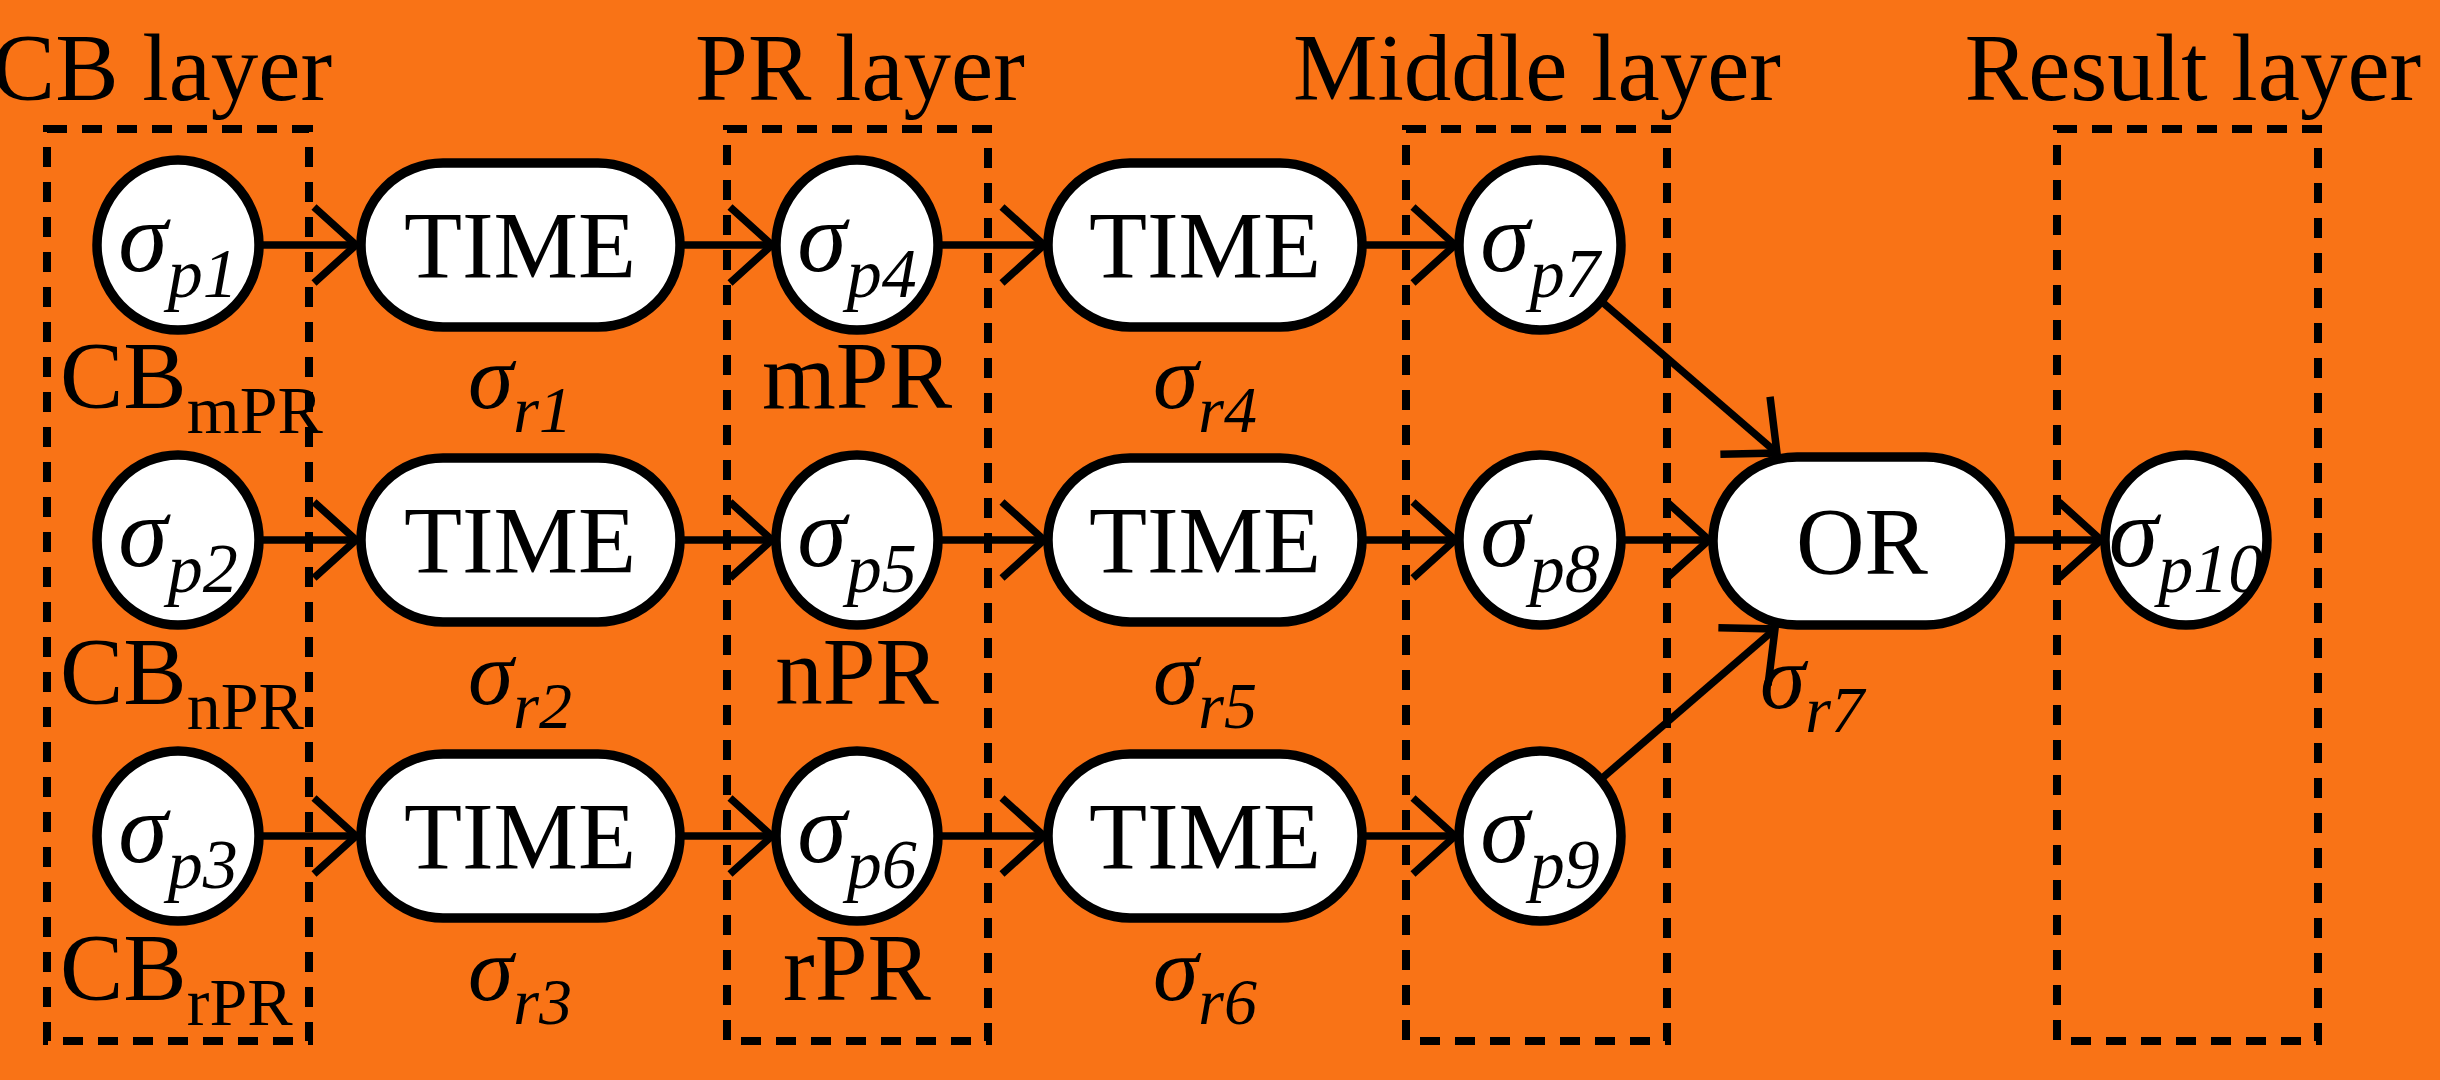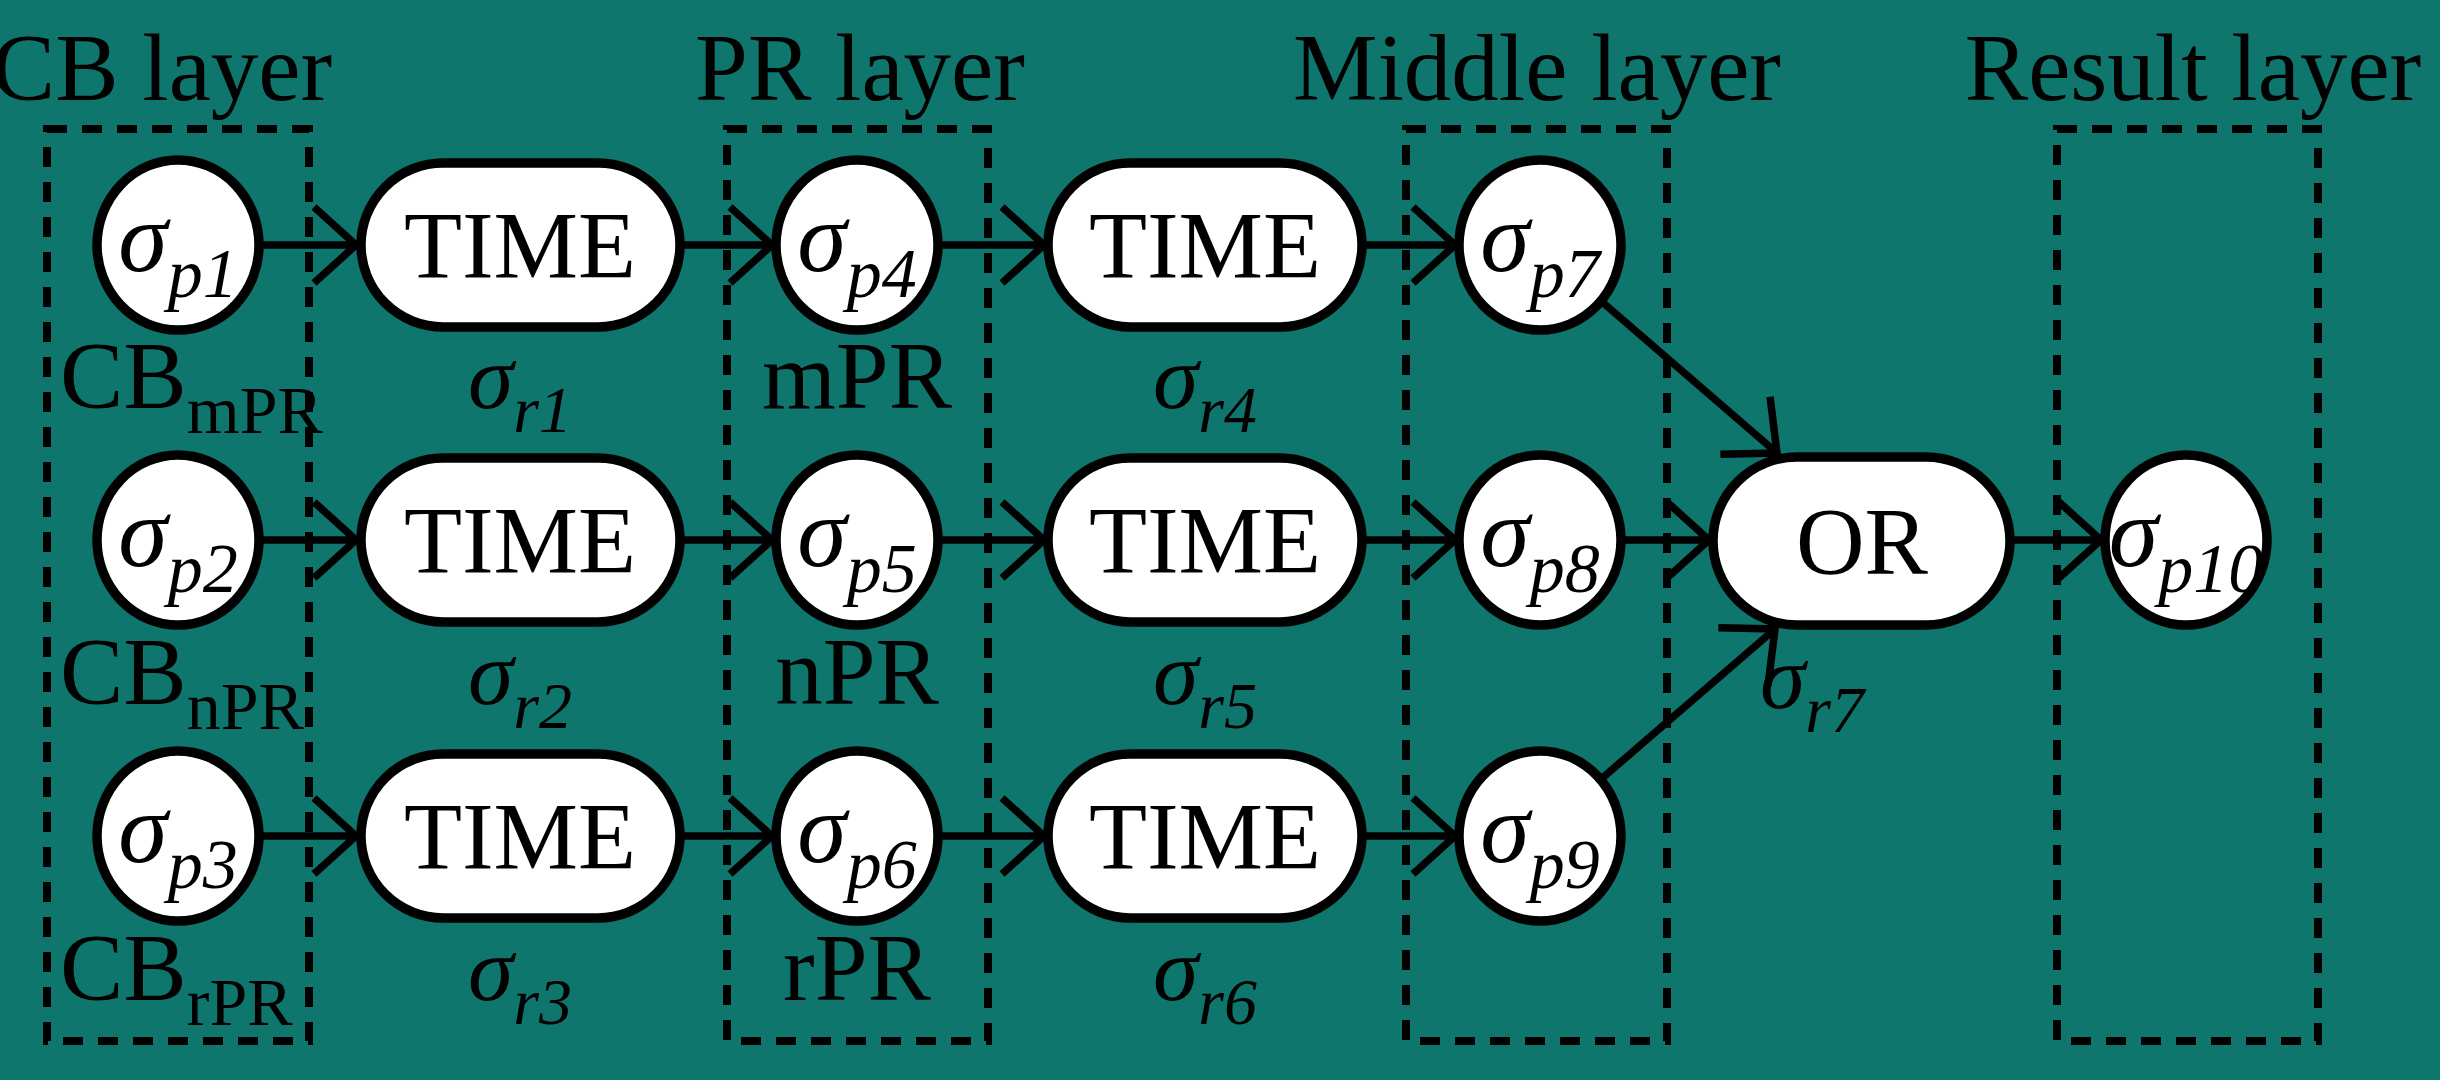--- a/index.html
+++ b/index.html
@@ -3,21 +3,21 @@
 <meta charset="utf-8">
 <style>
   html, body {
     margin: 0;
     padding: 0;
     background: #ffffff;
   }
   .figure-wrap {
     width: 2440px;
     height: 1080px;
-    background: #0f766e;
+    background: #f97316;
     position: relative;
   }
   svg {
     display: block;
     font-family: "Liberation Serif", "DejaVu Serif", serif;
   }
   .node-shape {
     fill: #ffffff;
     stroke: #000000;
     stroke-width: 9.5;

